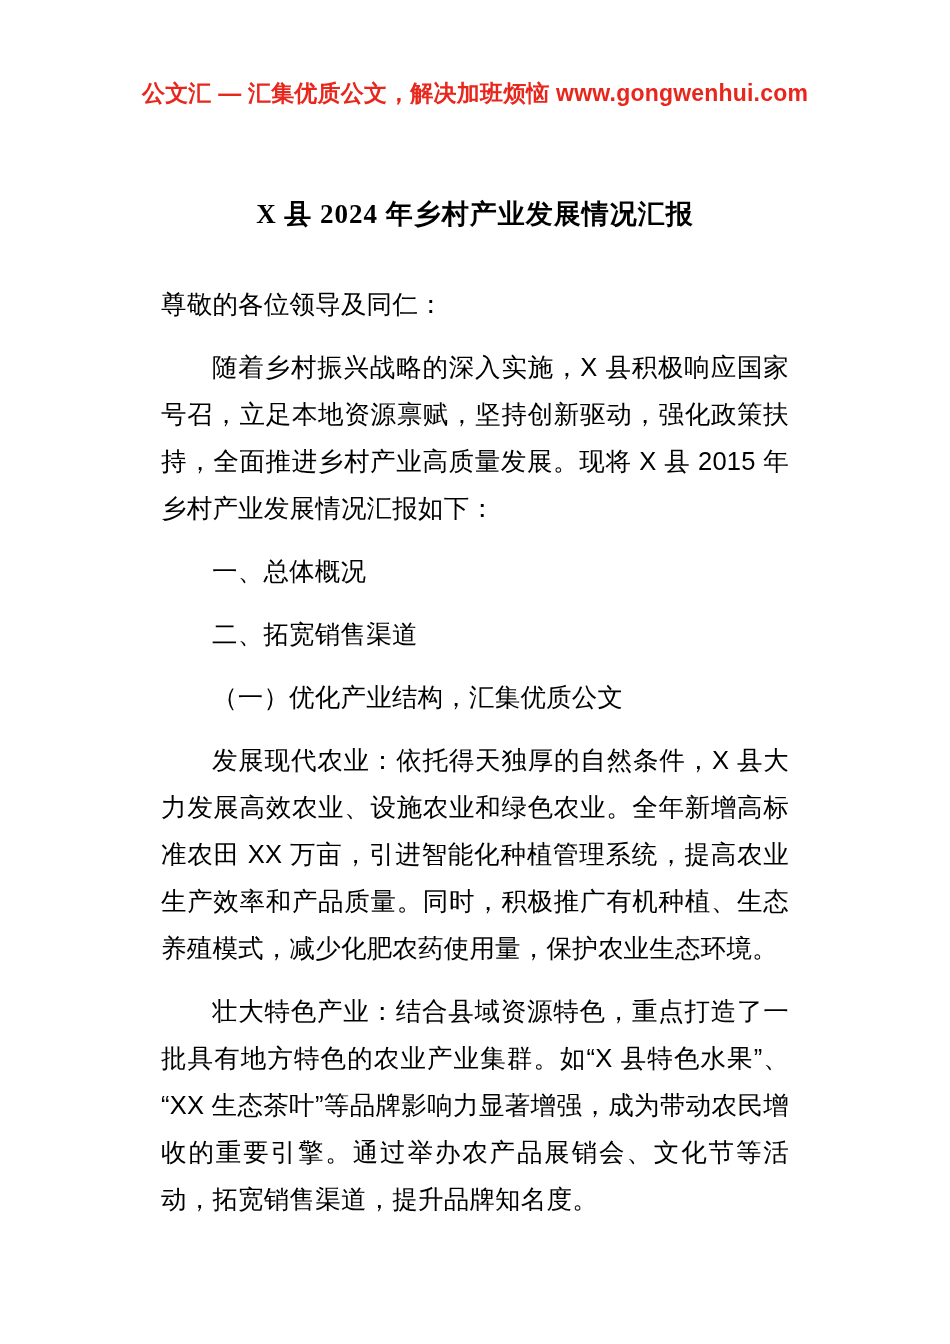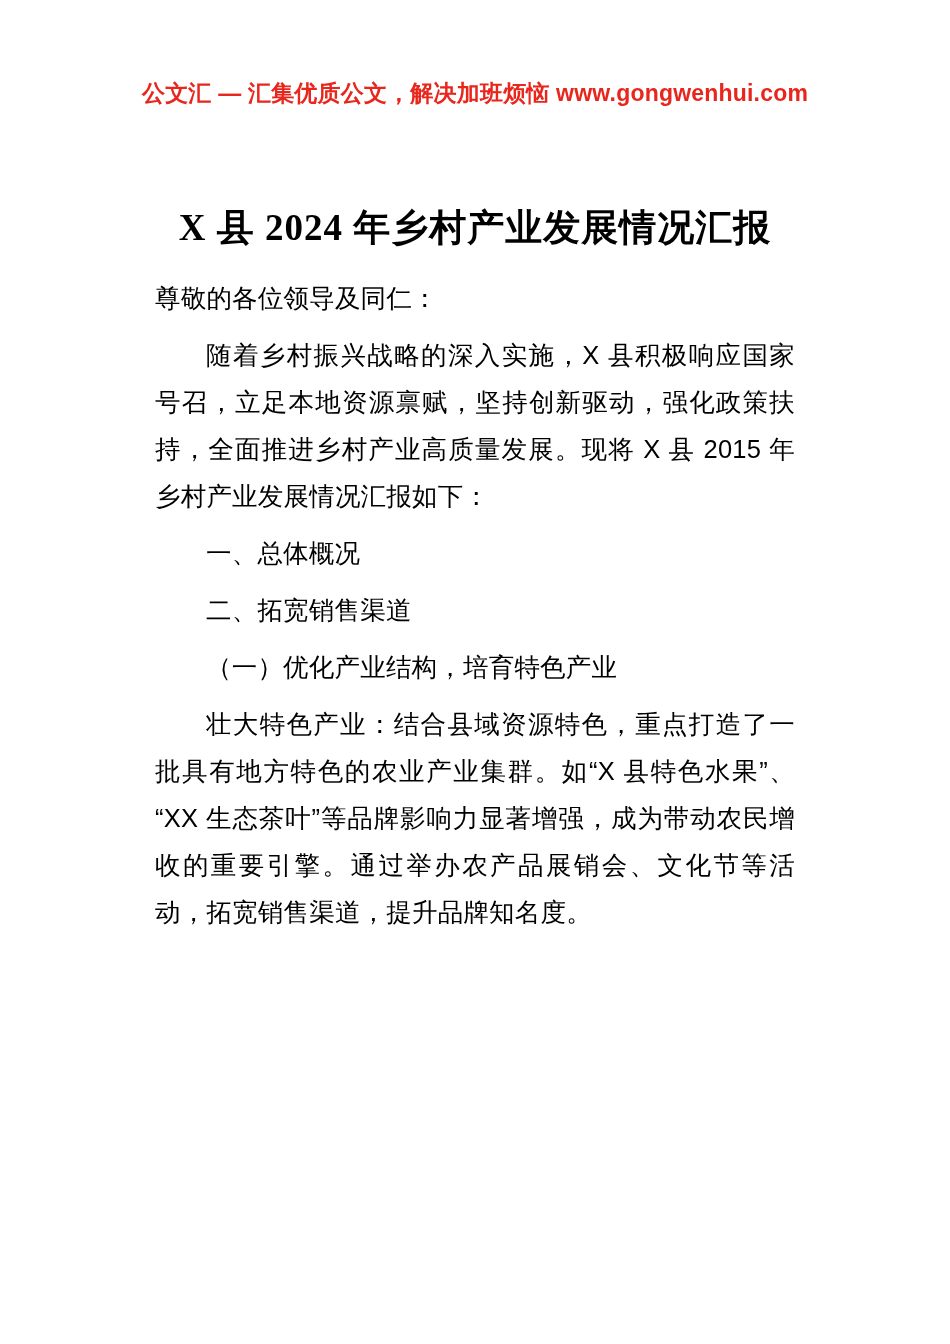--- a/index.html
+++ b/index.html
@@ -34,33 +34,33 @@
     letter-spacing: 0.2px;
     font-family: "Liberation Sans", "DejaVu Sans", sans-serif;
     white-space: nowrap;
   }
   .doc-title {
     position: absolute;
     top: 178px;
     left: 0;
     width: 950px;
     text-align: center;
-    font-size: 37px;
+    font-size: 27px;
     font-weight: bold;
     letter-spacing: 1px;
     font-family: "Liberation Serif", "DejaVu Serif", serif;
   }
   .body-text {
     position: absolute;
     top: 265px;
     left: 145px;
     width: 660px;
   }
   p {
-    margin: 10px;
+    margin: 16px;
     font-size: 25.5px;
     line-height: 47px;
     letter-spacing: 0.2px;
     text-align: justify;
     text-justify: inter-ideograph;
     font-family: "Liberation Sans", "DejaVu Sans", sans-serif;
   }
   p.indent {
     text-indent: 2em;
   }
@@ -76,18 +76,19 @@
 
   <div class="watermark">公文汇 — 汇集优质公文，解决加班烦恼 www.gongwenhui.com</div>
 
   <h1 class="doc-title">X 县 2024 年乡村产业发展情况汇报</h1>
 
   <div class="body-text">
     <p class="plain">尊敬的各位领导及同仁：</p>
     <p class="indent">随着乡村振兴战略的深入实施，X 县积极响应国家号召，立足本地资源禀赋，坚持创新驱动，强化政策扶持，全面推进乡村产业高质量发展。现将 X 县 2015 年乡村产业发展情况汇报如下：</p>
     <p class="heading">一、总体概况</p>
     <p class="heading">二、拓宽销售渠道</p>
-    <p class="heading">（一）优化产业结构，培育特色产业</p>
+    <p class="heading">（一）优化产业结构，汇集优质公文</p>
+    <p class="indent">发展现代农业：依托得天独厚的自然条件，X 县大力发展高效农业、设施农业和绿色农业。全年新增高标准农田 XX 万亩，引进智能化种植管理系统，提高农业生产效率和产品质量。同时，积极推广有机种植、生态养殖模式，减少化肥农药使用量，保护农业生态环境。</p>
     <p class="indent">壮大特色产业：结合县域资源特色，重点打造了一批具有地方特色的农业产业集群。如“X 县特色水果”、“XX 生态茶叶”等品牌影响力显著增强，成为带动农民增收的重要引擎。通过举办农产品展销会、文化节等活动，拓宽销售渠道，提升品牌知名度。</p>
 
   </div>
 
 </div>
 
 </body></html>

